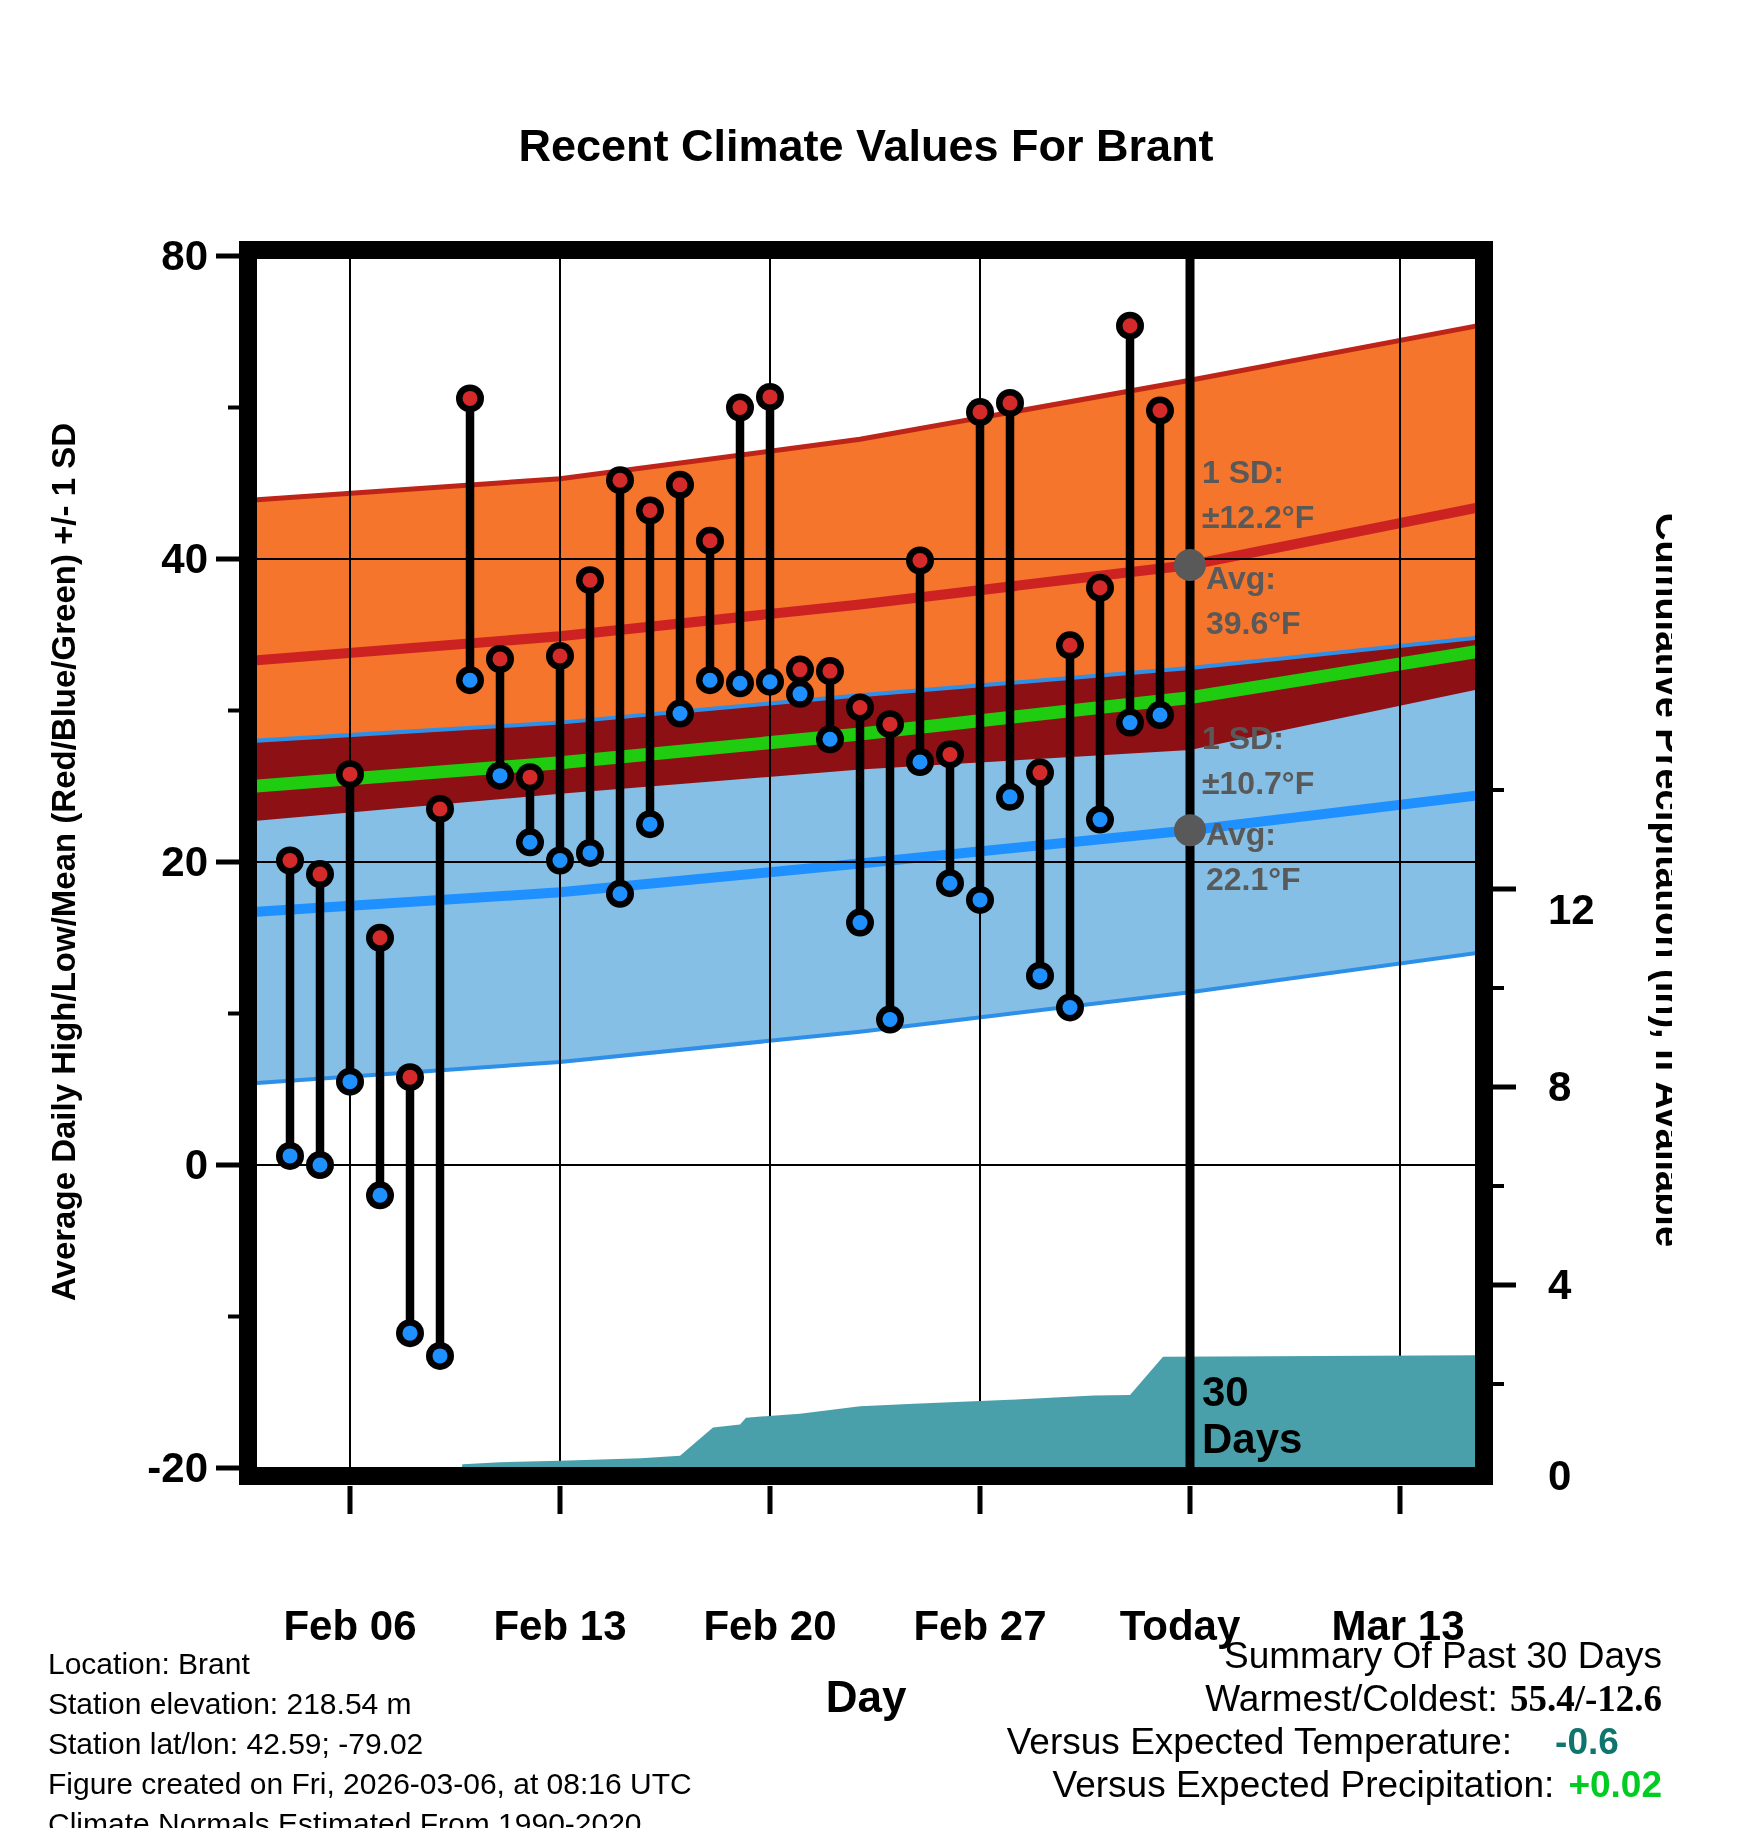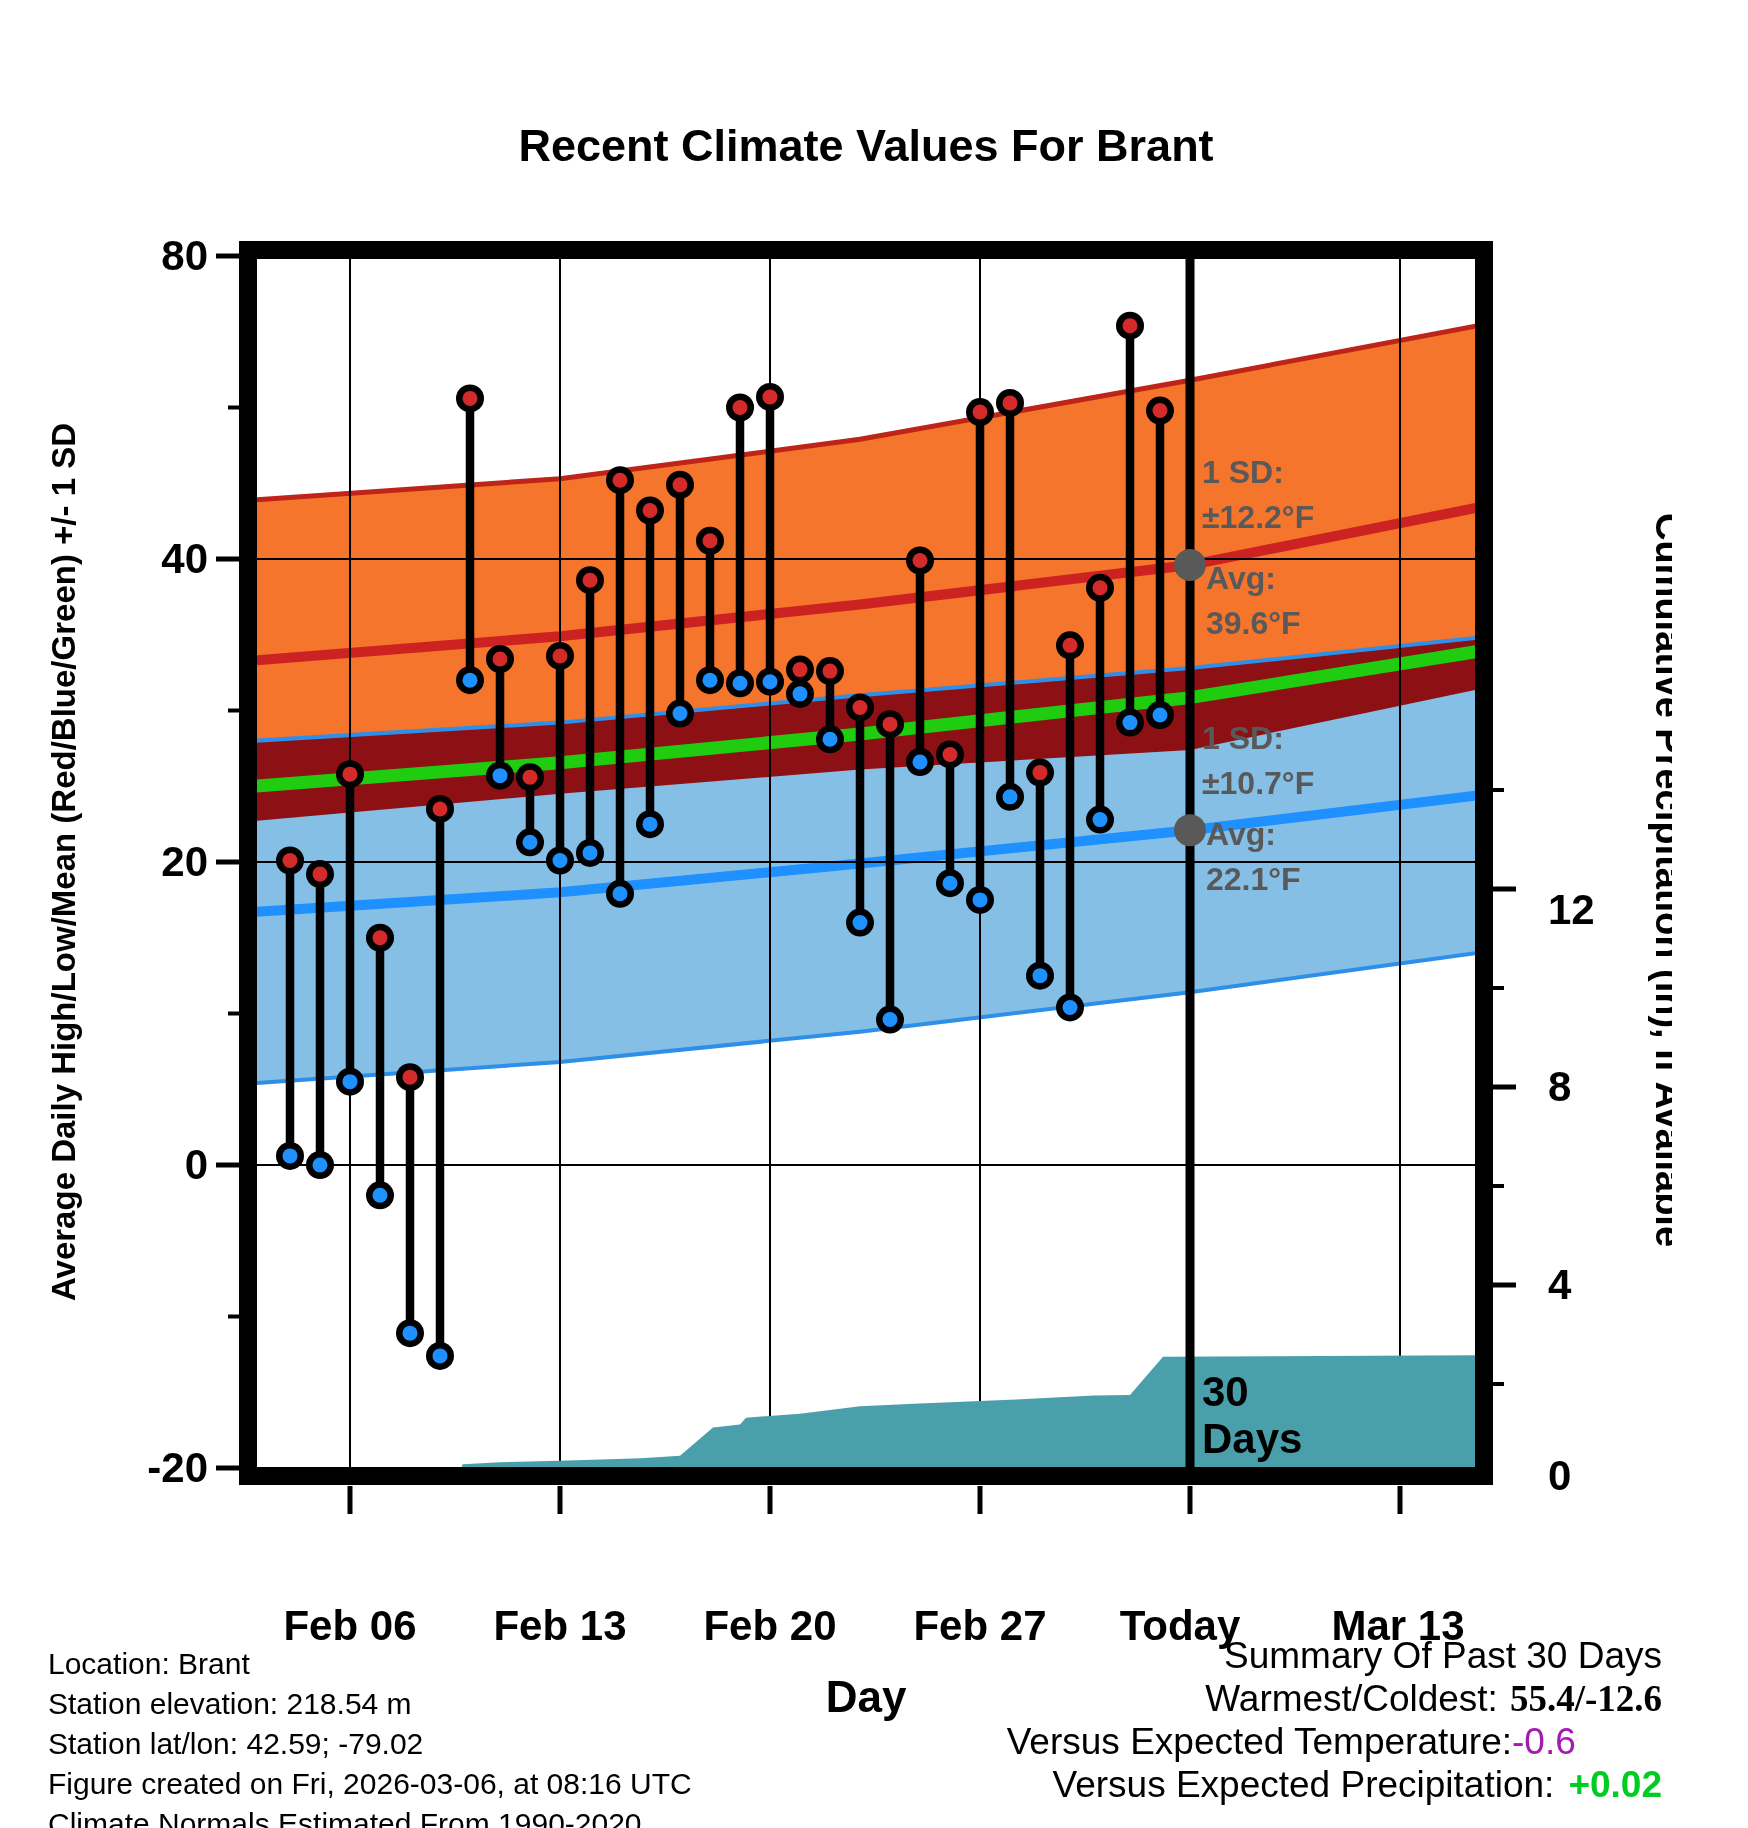--- a/index.html
+++ b/index.html
@@ -12,21 +12,21 @@
   .rtick{font-size:42px;font-weight:bold;line-height:52px;}
   .xtick{font-size:42px;font-weight:bold;width:240px;text-align:center;line-height:48px;transform:translateX(-50%);}
   .xlabel{font-size:44px;font-weight:bold;transform:translateX(-50%);}
   .ylab-left{font-size:33px;font-weight:bold;transform:translate(-50%,-50%) rotate(-90deg);}
   .ylab-right{font-size:38px;font-weight:bold;transform:translate(-50%,-50%) rotate(90deg);}
   .anno{font-size:32px;font-weight:bold;color:#595959;line-height:45px;}
   .window-label{font-size:42px;font-weight:bold;line-height:47px;color:#000;}
   .footer-line{font-size:30px;line-height:38px;}
   .sumrow{font-size:37px;line-height:43px;text-align:right;}
   .sumval{font-weight:bold;font-family:Liberation Serif, serif;}
-  .val-temp{color:#a21caf;font-weight:normal;display:inline-block;min-width:150px;text-align:left;}
+  .val-temp{color:#0f766e;font-weight:bold;display:inline-block;min-width:150px;text-align:center;}
   .val-precip{color:#00CC22;font-weight:bold;margin-left:14px;}
   .val-warm{margin-left:12px;}
 </style>
 </head>
 <body>
 
 <div id="stage">
 
   <svg id="chart-svg" width="1748" height="1828">
       <defs>

